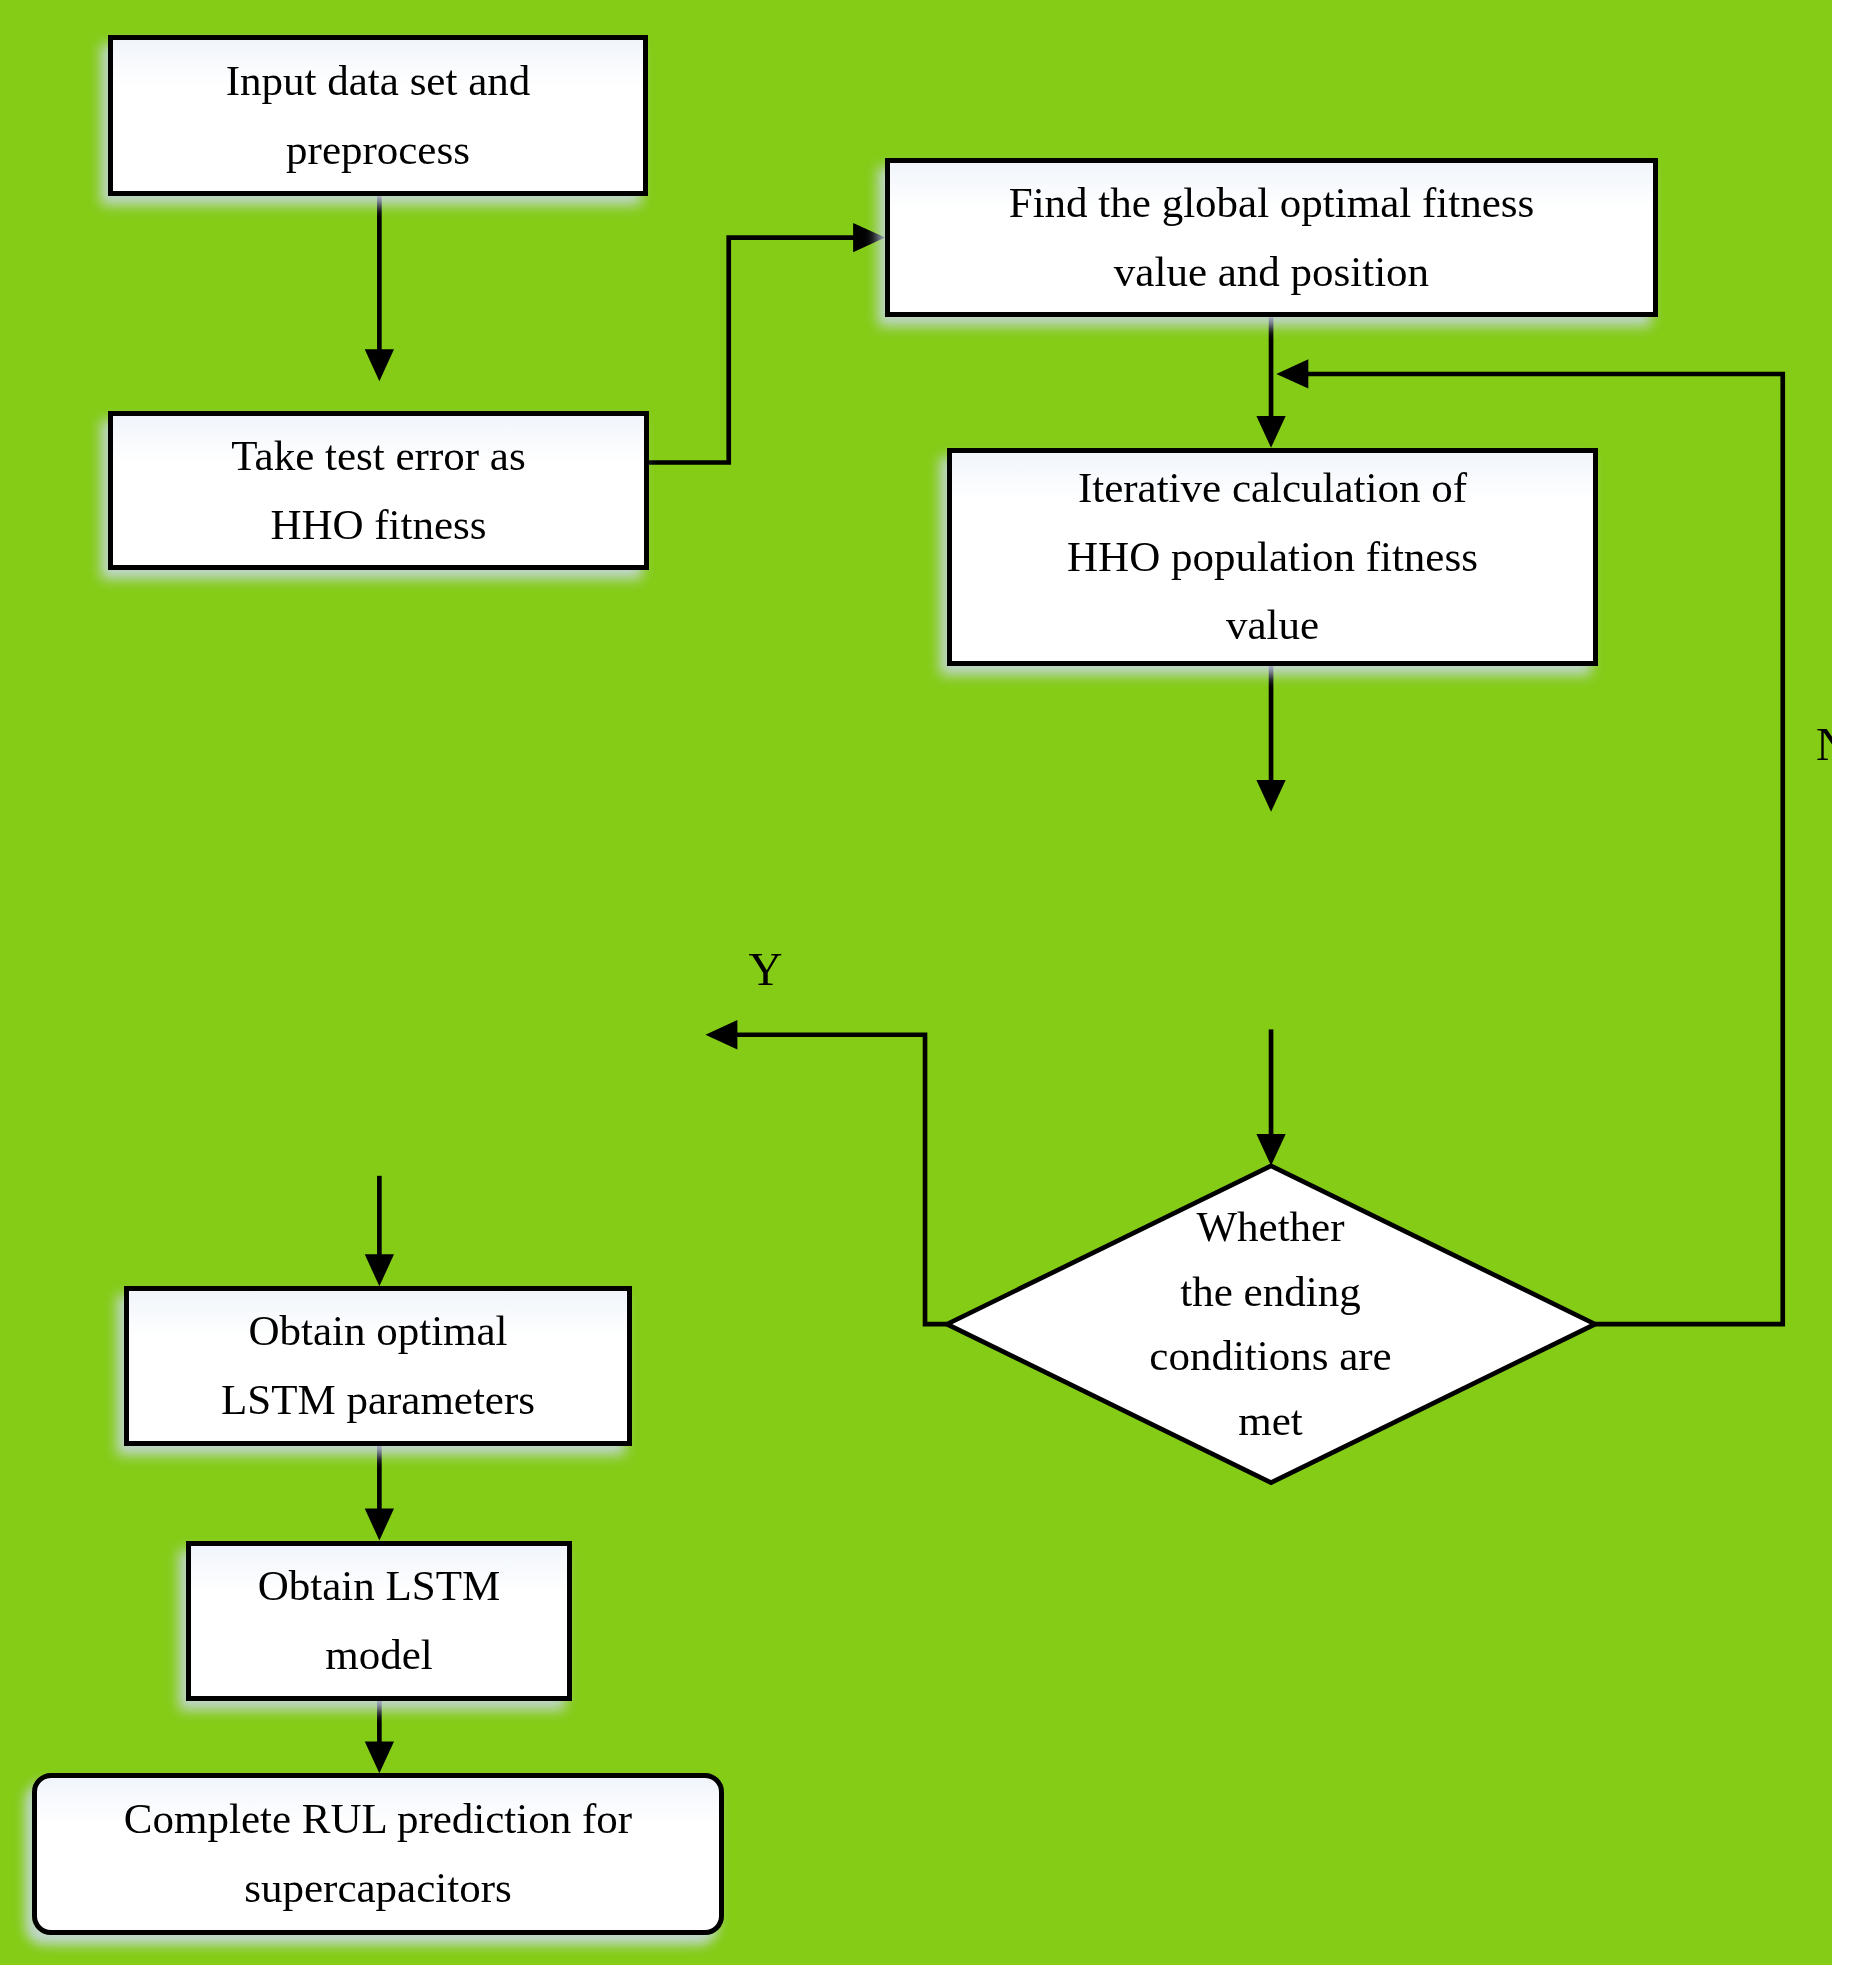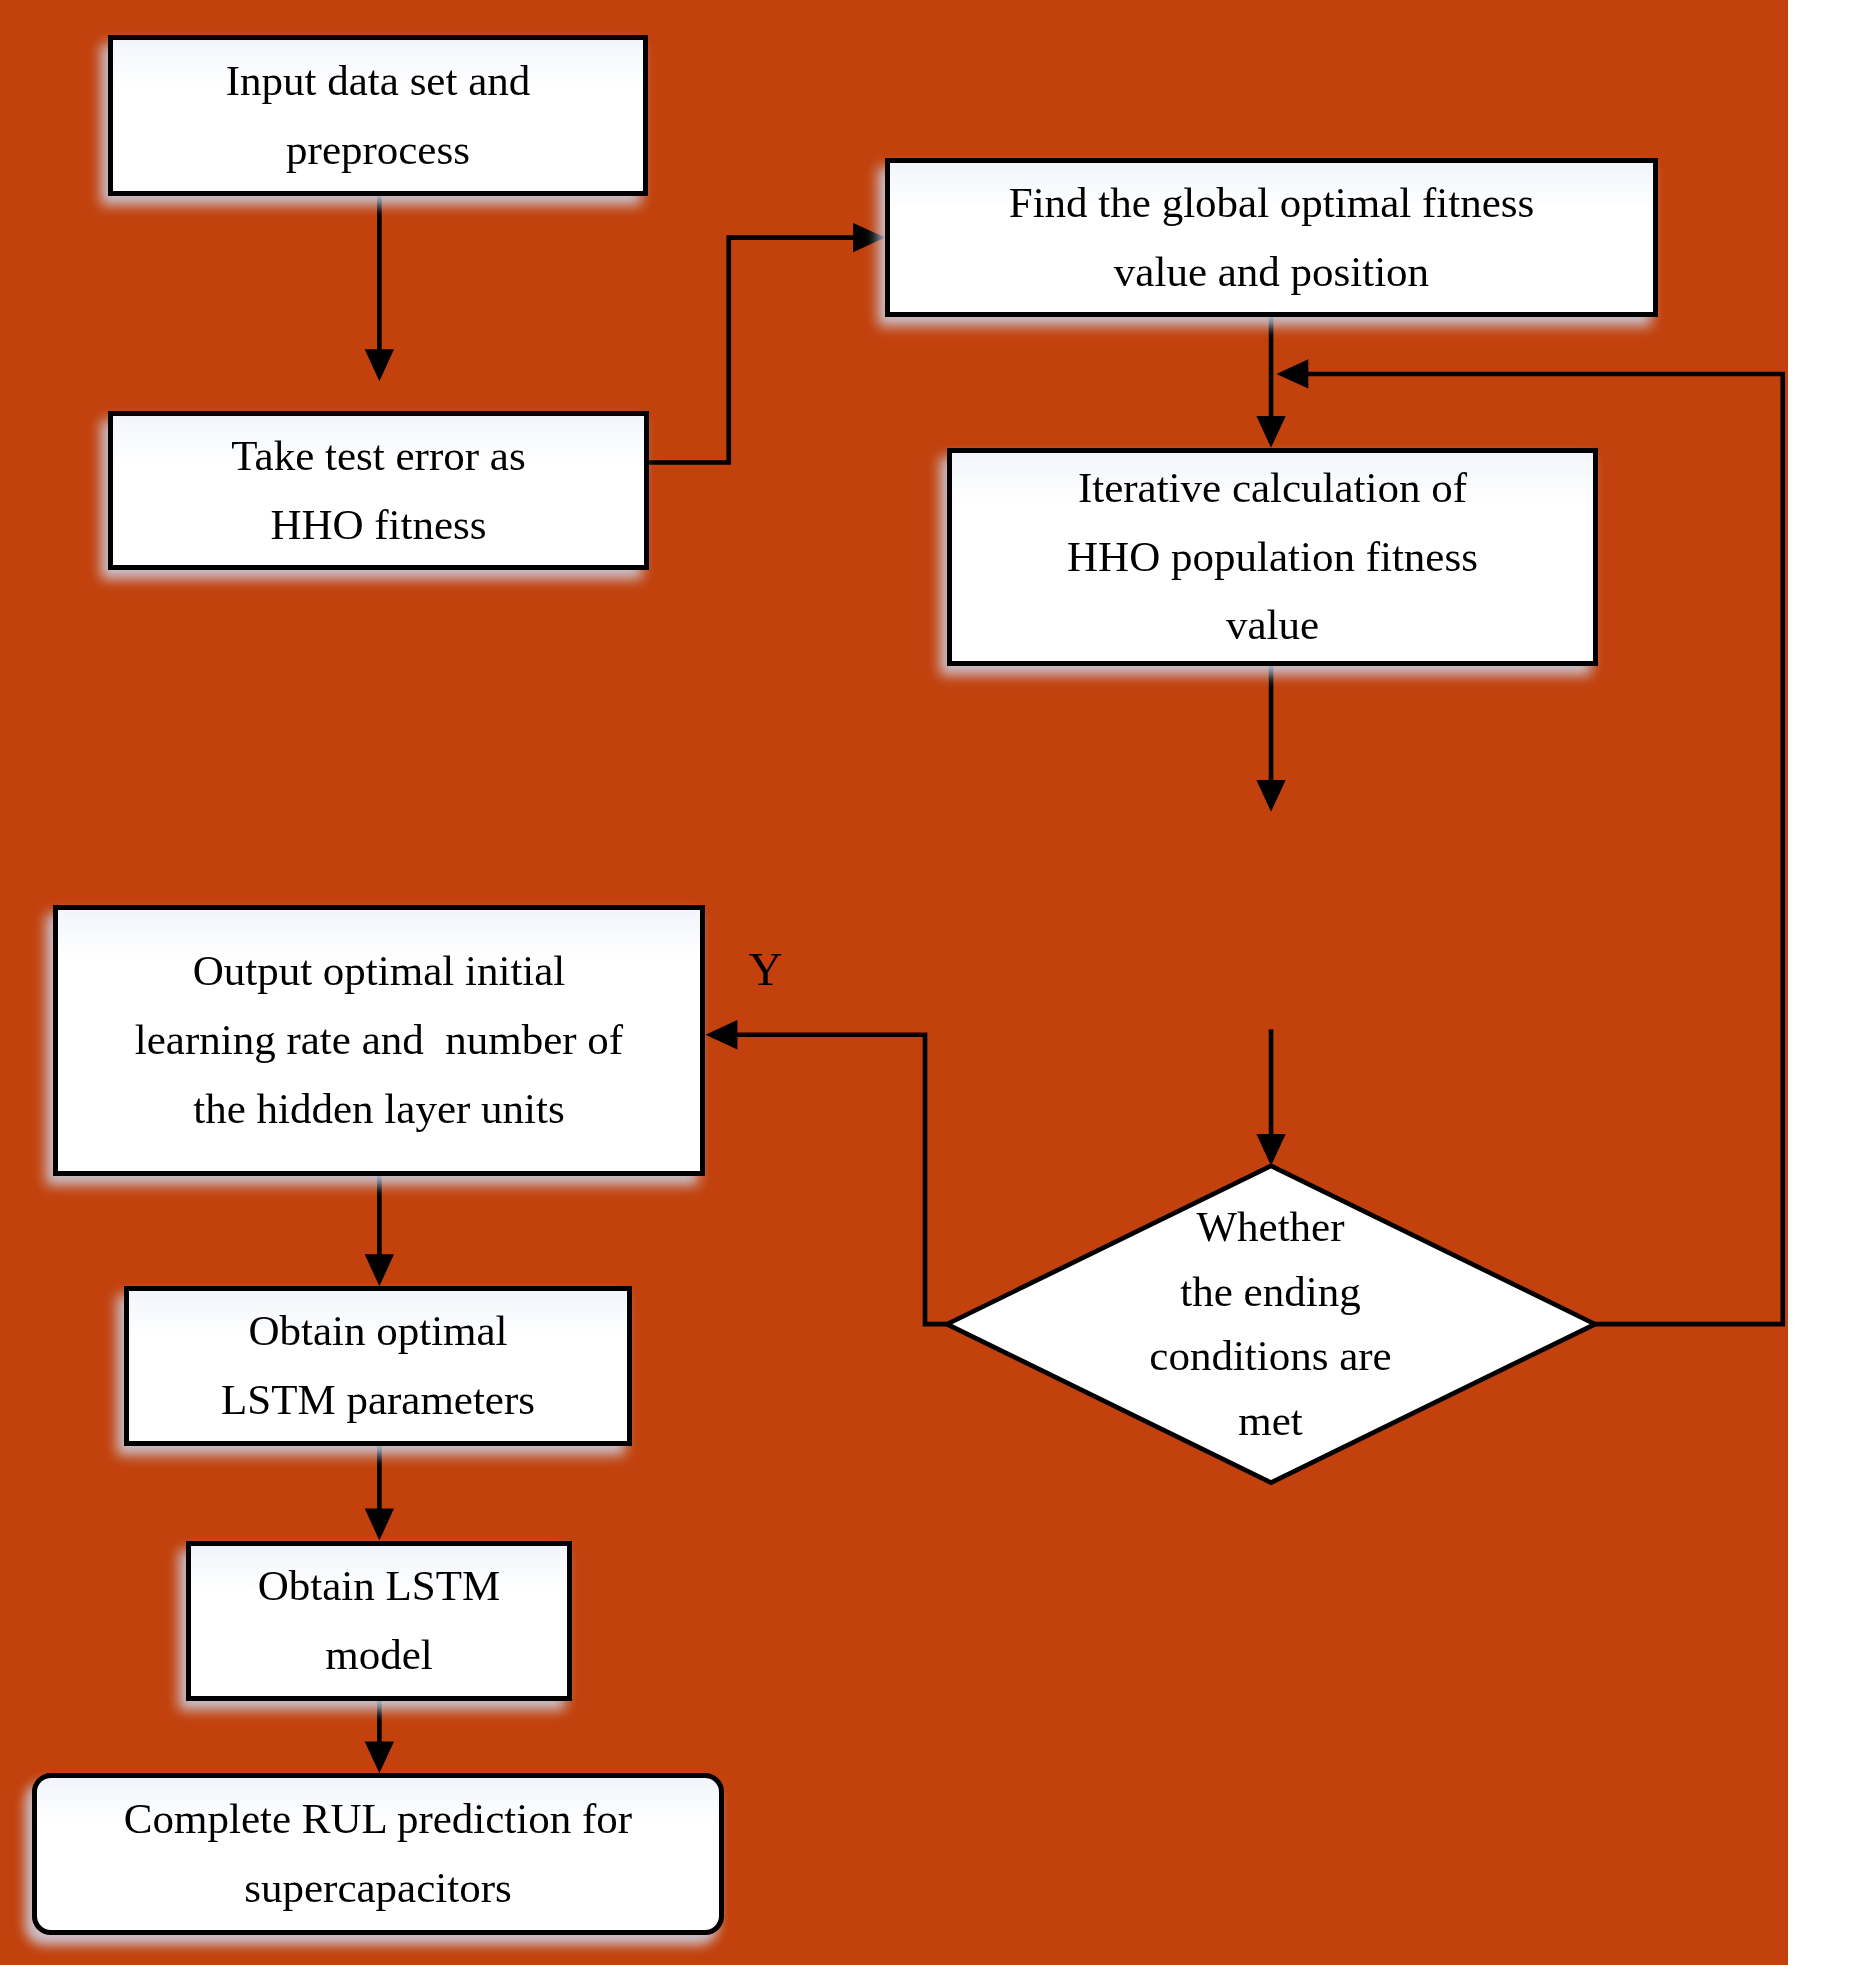--- a/index.html
+++ b/index.html
@@ -1,23 +1,24 @@
 <!DOCTYPE html>
 <html style="font-size:10.6px"><head>
 <meta charset="utf-8">
 <style>
   html,body{margin:0;padding:0;background:#ffffff;}
   #canvas{
     position:relative;
     width:1788px;
     height:1965px;
-    background:#c2410c;
+    background:#84cc16;
     font-family:"Liberation Serif","DejaVu Serif",serif;
     color:#000;
     overflow:hidden;
+    padding-left:44px;
   }
   #wires{position:absolute;left:0;top:0;z-index:1;}
   .node{
     position:absolute;
     z-index:2;
     box-sizing:border-box;
     border:5.3px solid #000;
     background:linear-gradient(180deg,#f1f5fb 0px,#ffffff 47px);
     box-shadow:-6.7px 9.3px 12px rgba(203,216,238,0.85);
     display:flex;
@@ -116,25 +117,20 @@
   </div>
 
 
   <div class="diamond-label" id="d-label">
     <div class="lbl">Whether
 the ending
 conditions are
 met</div>
   </div>
 
-  <div class="node" id="n-output">
-    <div class="lbl">Output optimal initial
-learning rate and  number of
-the hidden layer units</div>
-  </div>
 
   <div class="node" id="n-params">
     <div class="lbl">Obtain optimal
 LSTM parameters</div>
   </div>
 
   <div class="node" id="n-model">
     <div class="lbl">Obtain LSTM
 model</div>
   </div>

